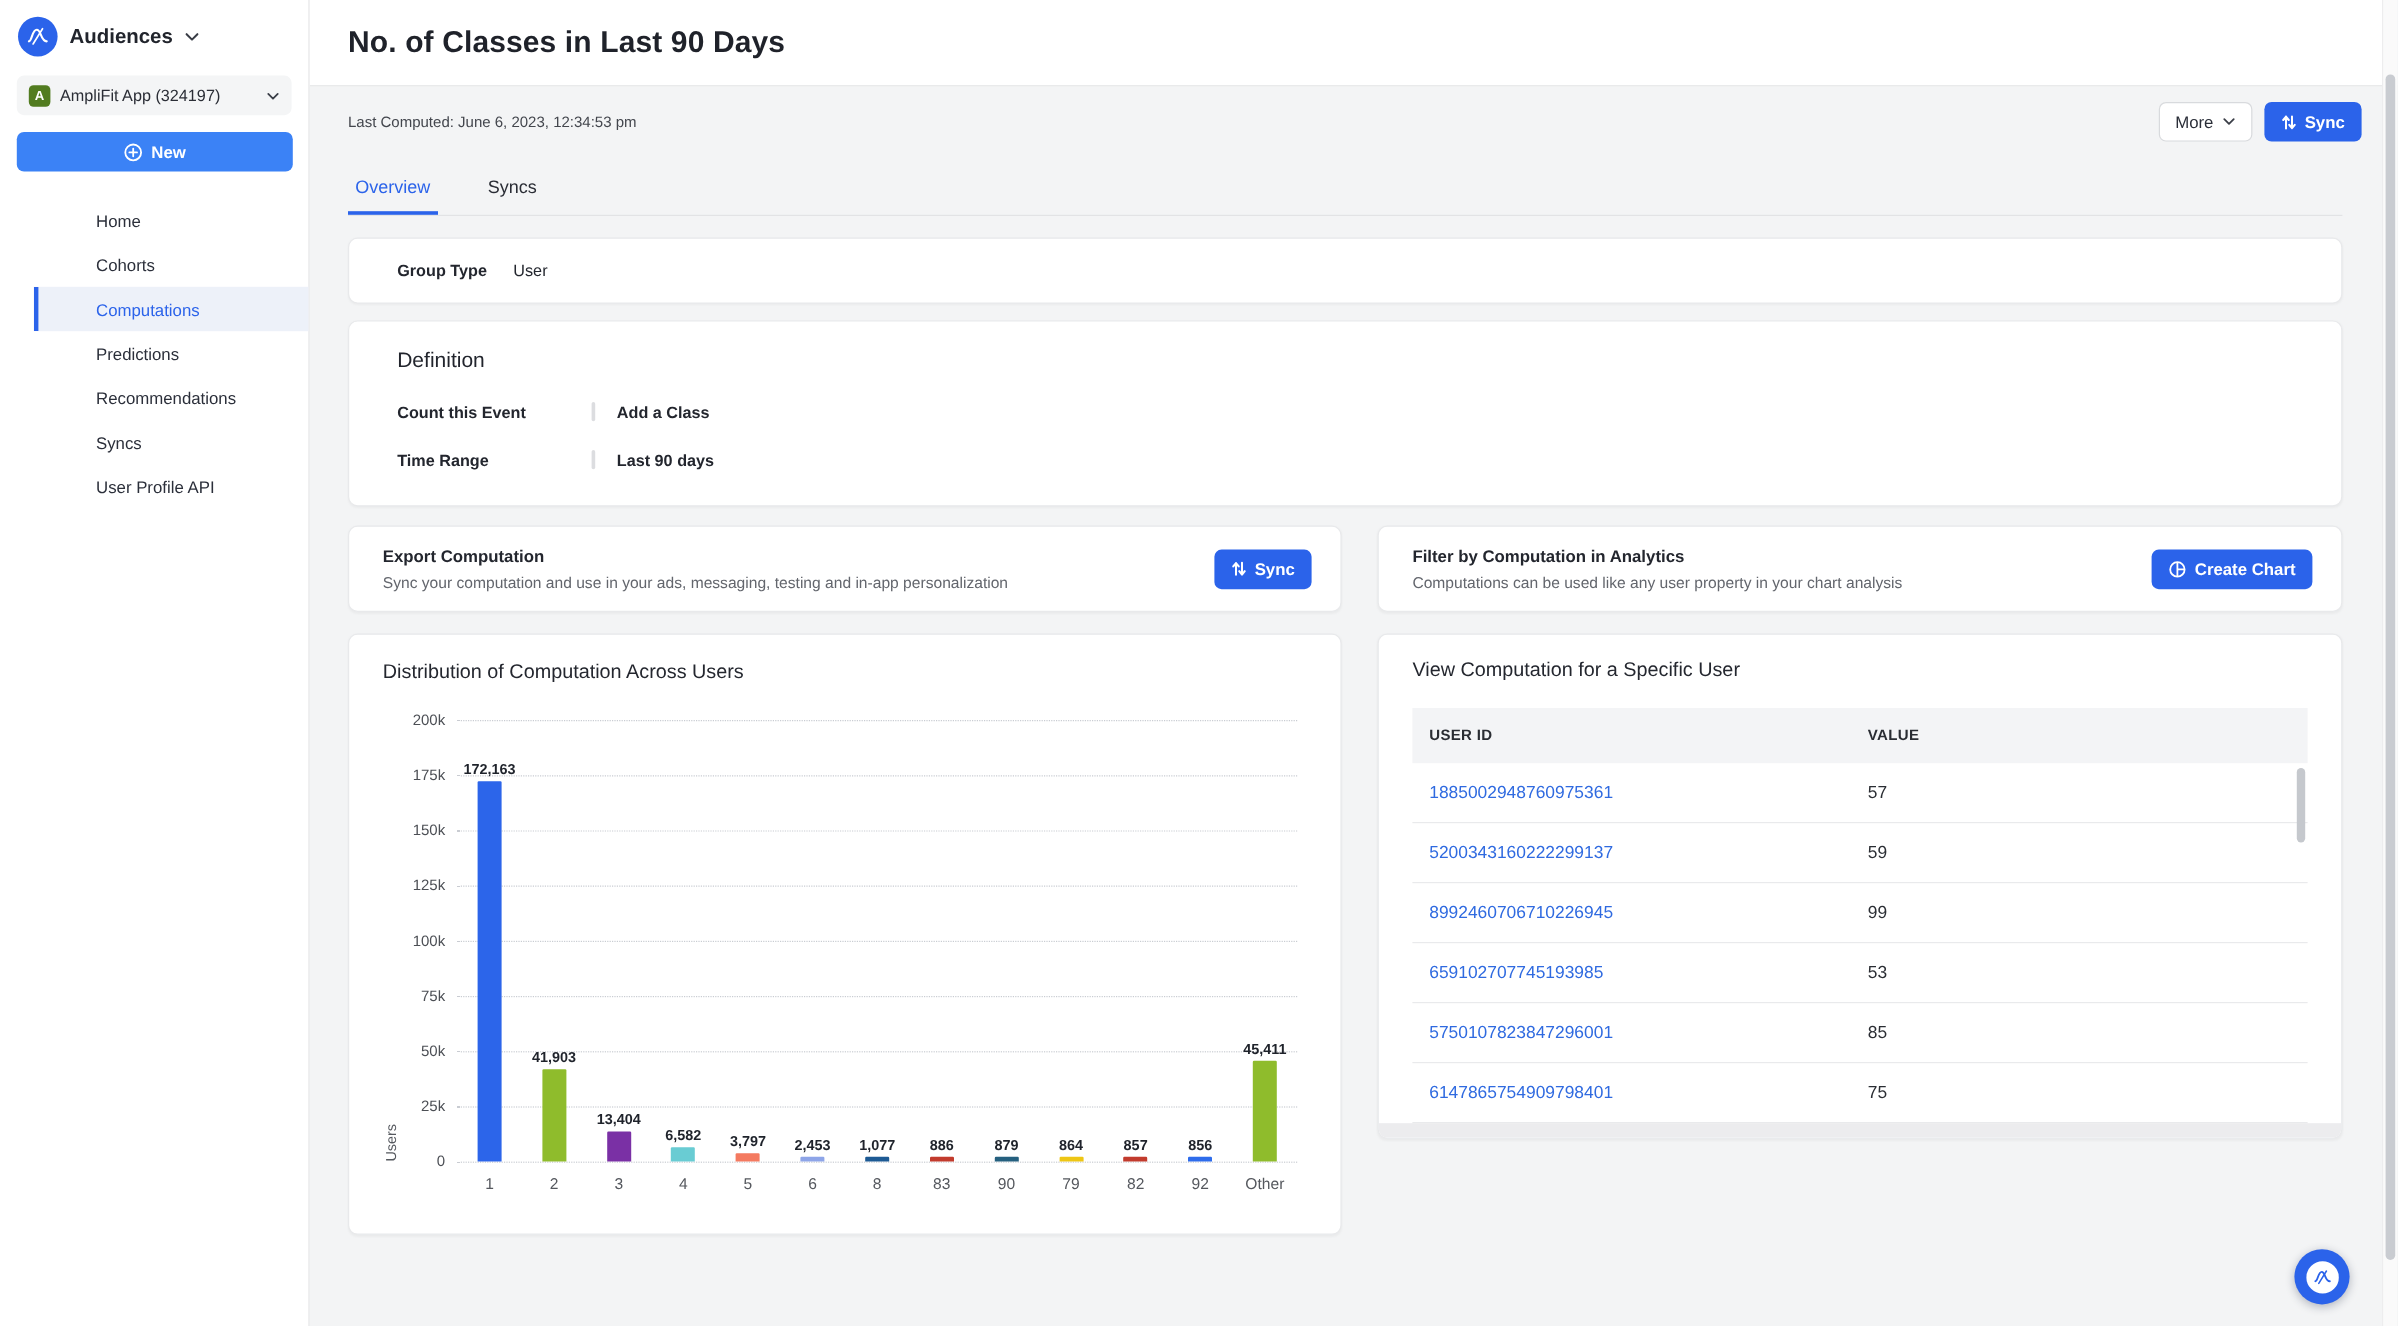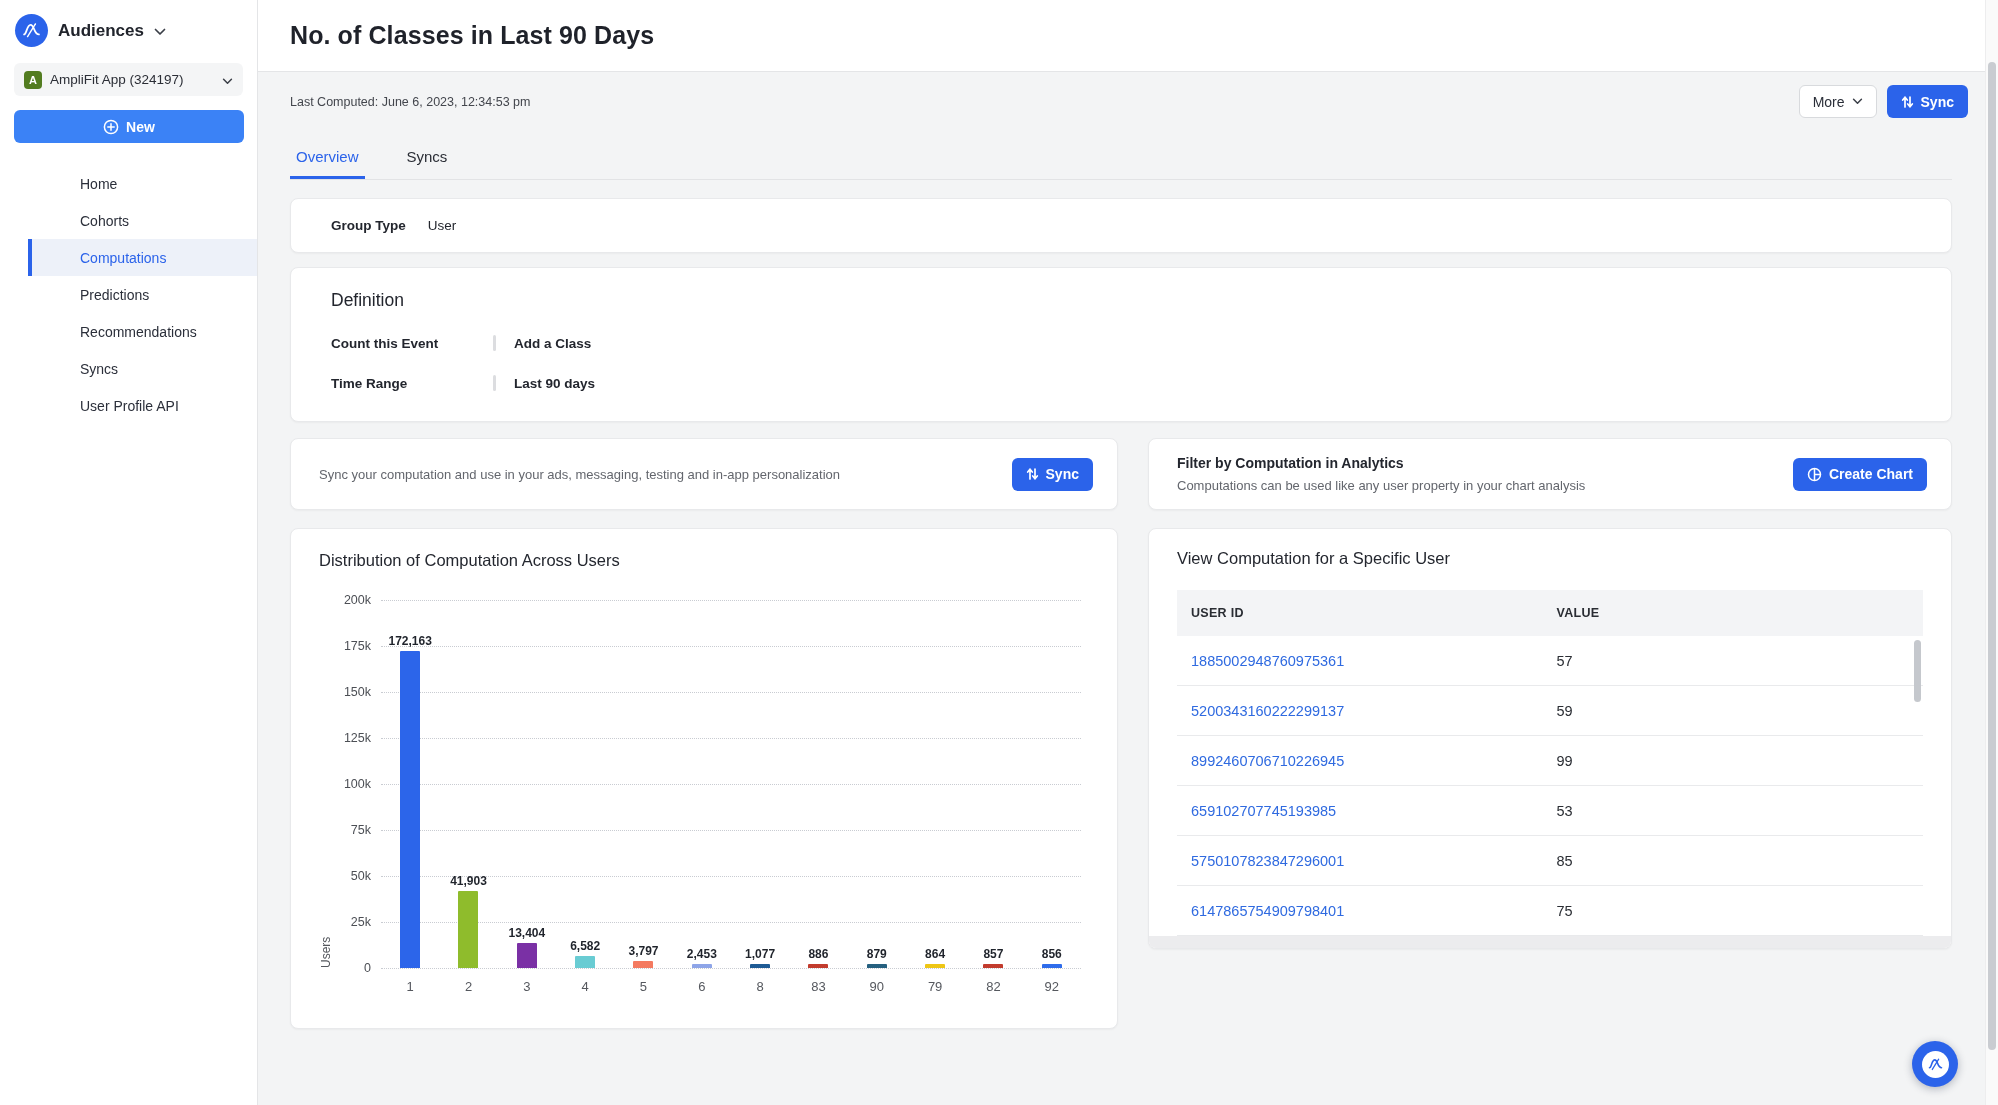--- a/index.html
+++ b/index.html
@@ -205,20 +205,21 @@
         <div class="def-row">
           <span class="def-label">Time Range</span>
           <span class="vdiv"></span>
           <span class="def-value">Last 90 days</span>
         </div>
       </div>
 
       <div class="two-col">
         <div class="card promo-card col-left">
           <div class="promo-text">
+            <div class="promo-title">Export Computation</div>
             <div class="promo-desc">Sync your computation and use in your ads, messaging, testing and in-app personalization</div>
           </div>
           <button class="btn btn-primary">
             <span style="display:inline-flex;">
               <svg width="13" height="14" viewBox="0 0 13 14">
                   <path d="M4 12 V3 M4 2.2 L1.7 5 M4 2.2 L6.3 5" stroke="#fff" stroke-width="1.7" stroke-linecap="round" stroke-linejoin="round" fill="none"></path>
                   <path d="M9 2 V11 M9 11.8 L6.7 9 M9 11.8 L11.3 9" stroke="#fff" stroke-width="1.7" stroke-linecap="round" stroke-linejoin="round" fill="none"></path>
                 </svg>
             </span>
             <span>Sync</span>
@@ -322,20 +323,25 @@
                   <div class="bar-col">
                     <div class="bar-value">857</div>
                     <div class="bar" style="height: 4px; background: rgb(194, 59, 45);"></div>
                     <div class="bar-x">82</div>
                   </div>
                   <div class="bar-col">
                     <div class="bar-value">856</div>
                     <div class="bar" style="height: 4px; background: rgb(46, 108, 235);"></div>
                     <div class="bar-x">92</div>
                   </div>
+                  <div class="bar-col">
+                    <div class="bar-value">45,411</div>
+                    <div class="bar" style="height: 83.5562px; background: rgb(143, 188, 44);"></div>
+                    <div class="bar-x">Other</div>
+                  </div>
                 </div>
               </div>
           </div>
         </div>
 
         <div class="card user-card col-right">
           <div class="user-inner">
             <div class="user-title">View Computation for a Specific User</div>
             <div class="user-table">
               <div class="tbl-head">

